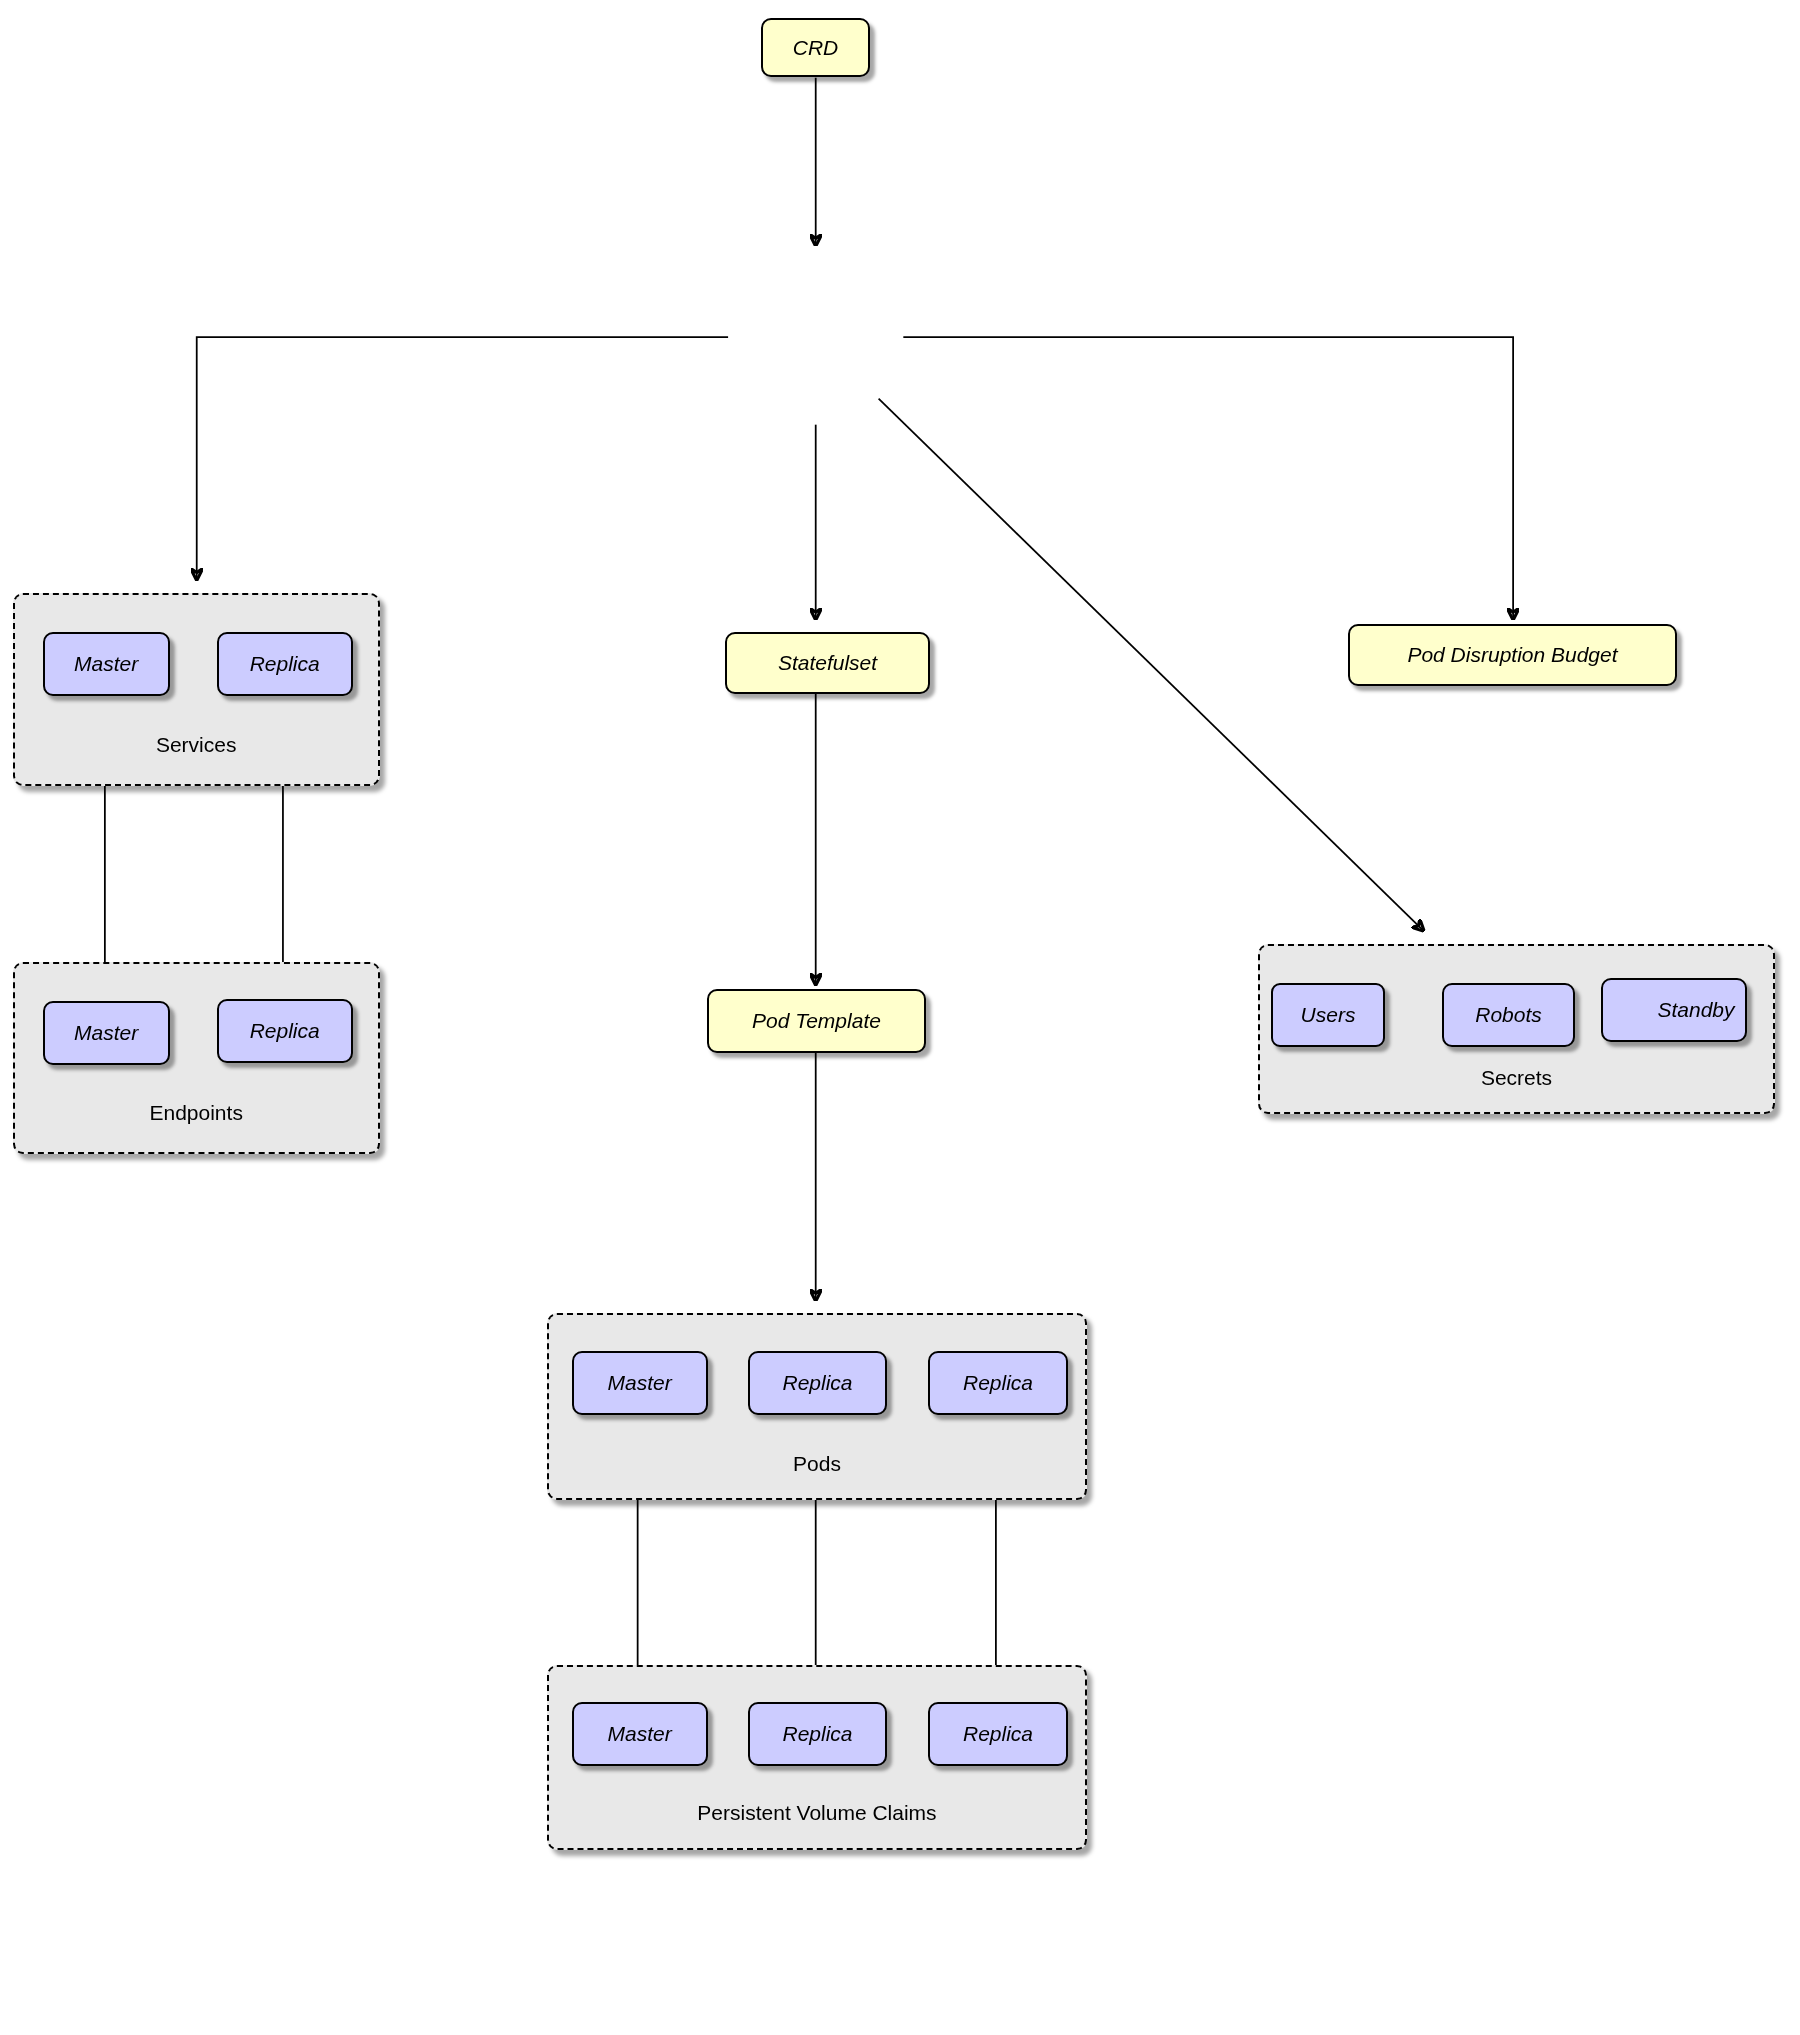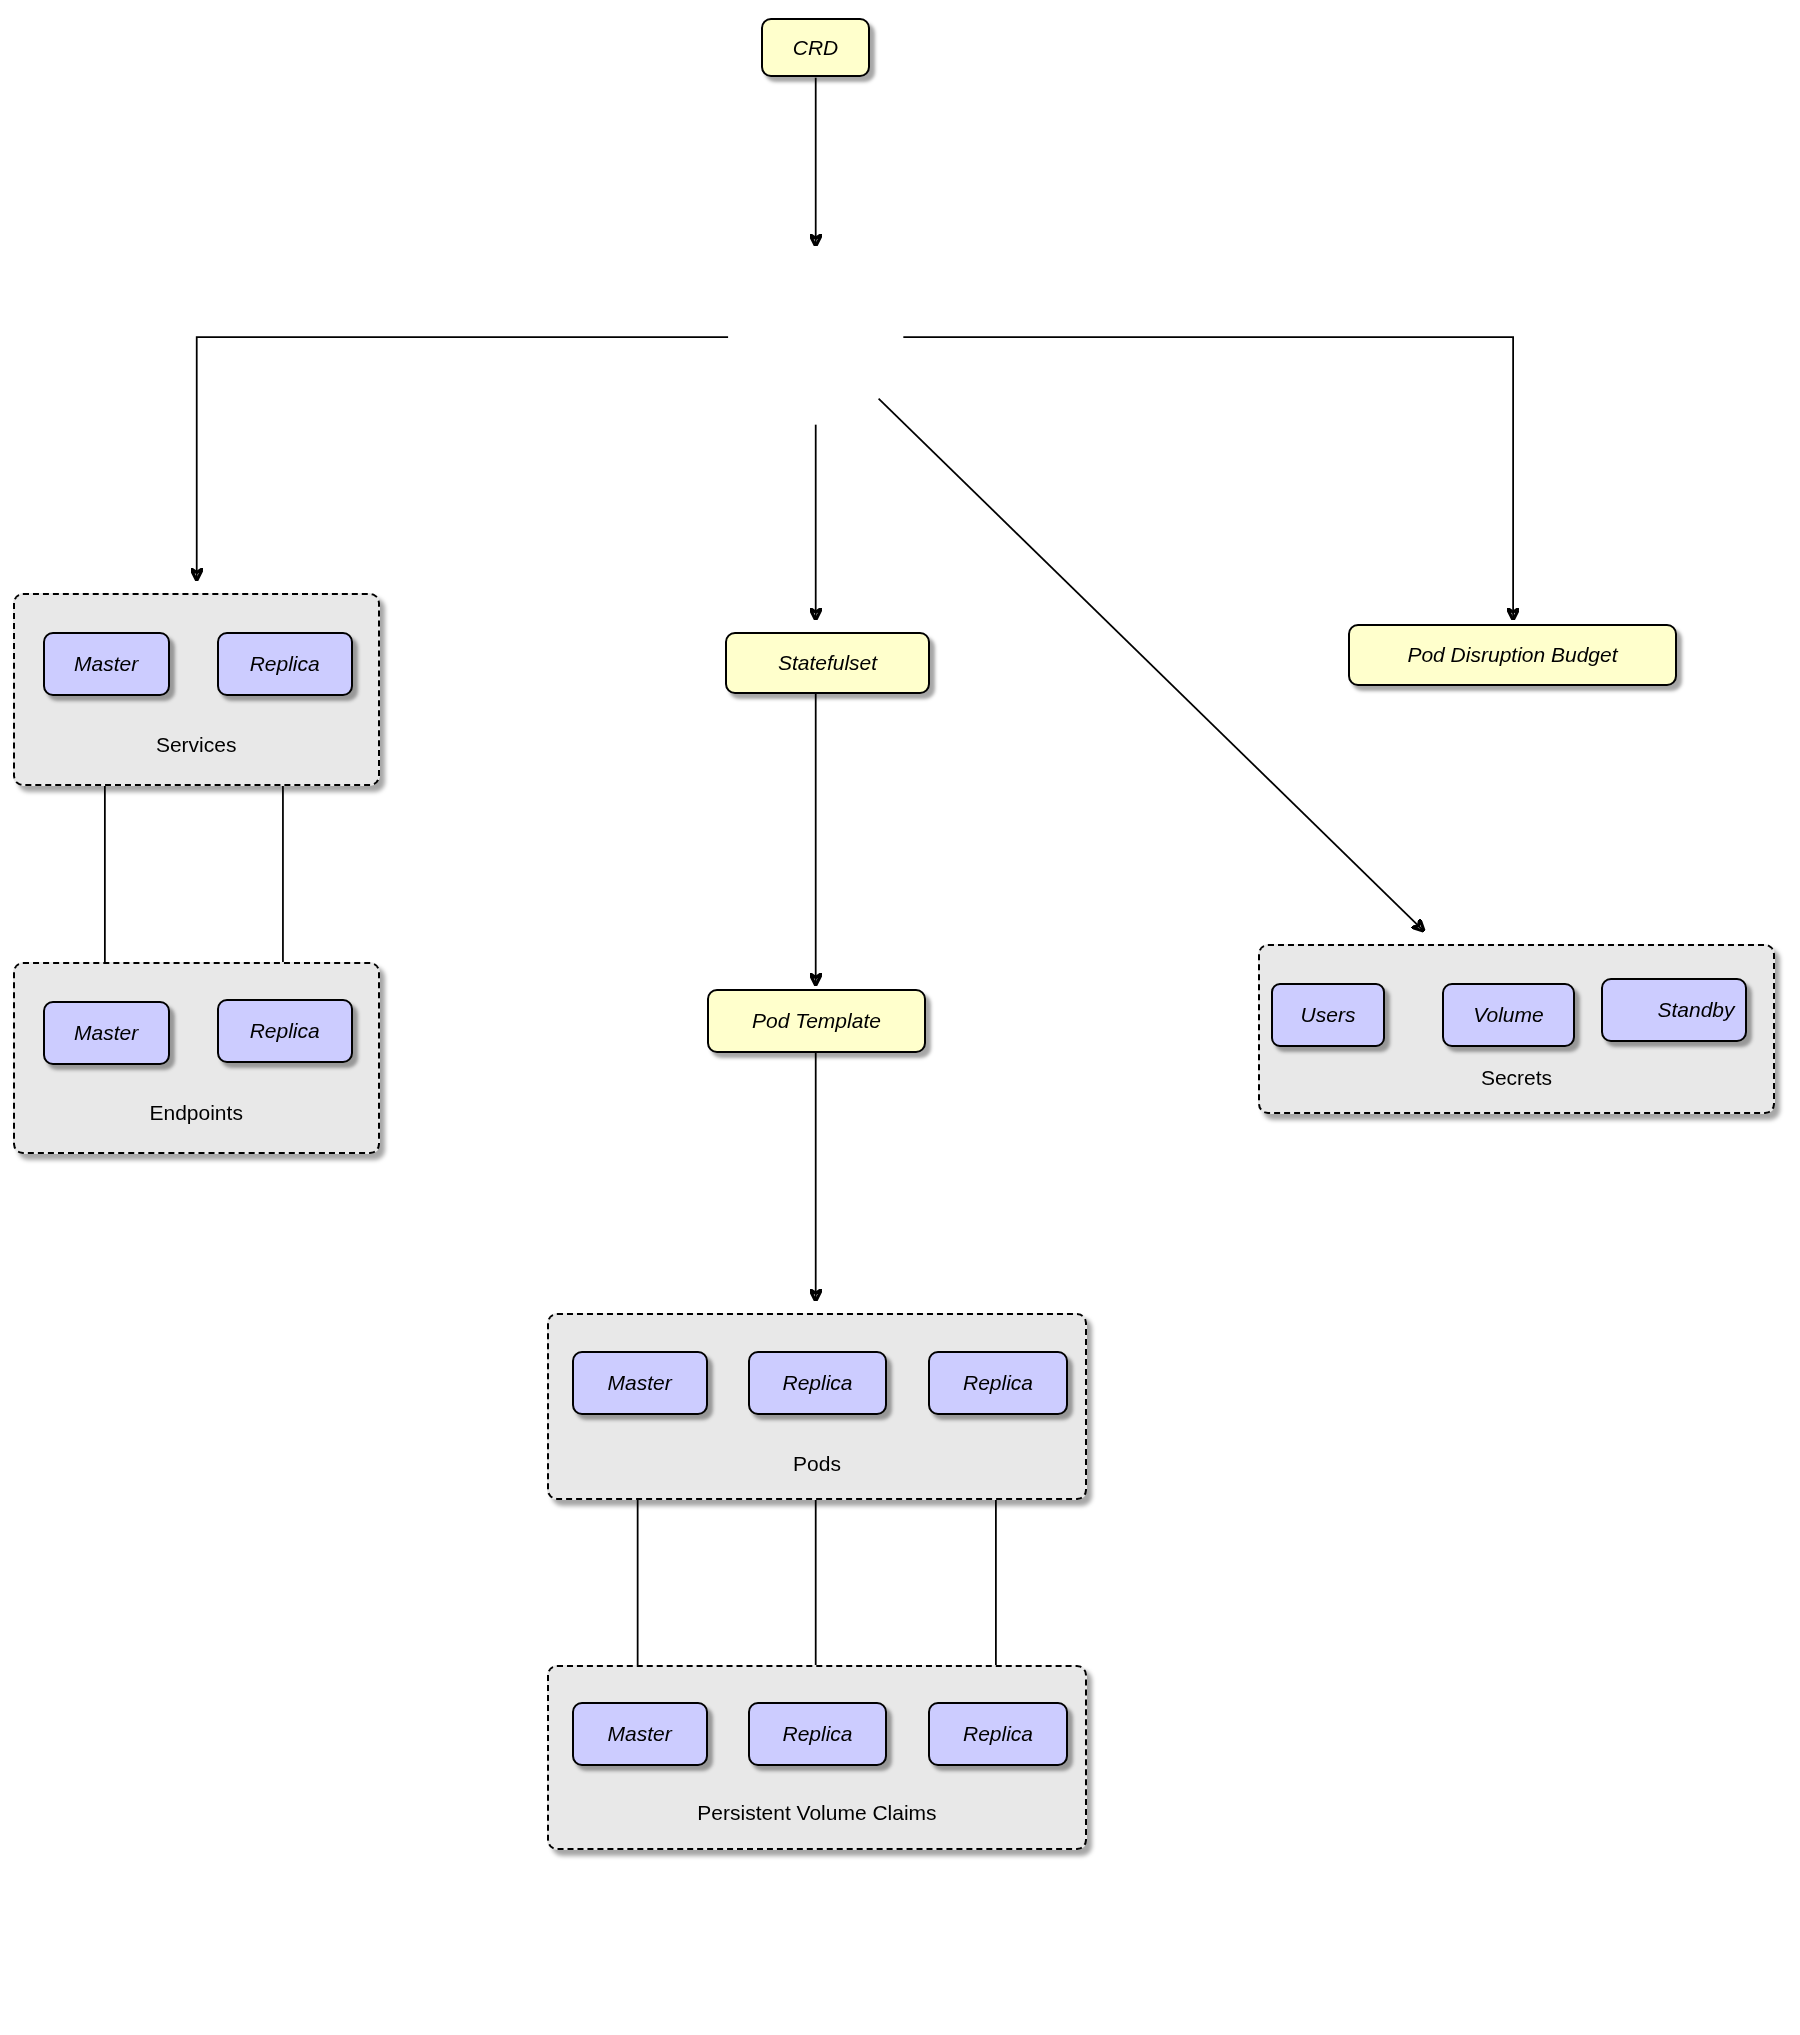--- a/index.html
+++ b/index.html
@@ -127,21 +127,21 @@
         <span>Replica</span>
       </div>
     <div class="group-label" style="top:137px;">Endpoints</div>
   </div>
 
   <div class="group" style="left:1258px;top:936px;width:517px;height:170px;">
     <div class="node purple" style="left:11px;top:37px;width:114px;height:64px;border-radius:9px;">
         <span>Users</span>
       </div>
     <div class="node purple" style="left:182px;top:37px;width:133px;height:64px;">
-        <span>Volume</span>
+        <span>Robots</span>
       </div>
     <div class="node purple" style="left:341px;top:32px;width:146px;height:64px;padding-left:44px;">
         <span>Standby</span>
       </div>
     <div class="group-label" style="top:120px;">Secrets</div>
   </div>
 
   <div class="group" style="left:547px;top:1305px;width:540px;height:187px;">
     <div class="node purple" style="left:22.6px;top:36px;width:136px;height:64px;">
         <span>Master</span>

